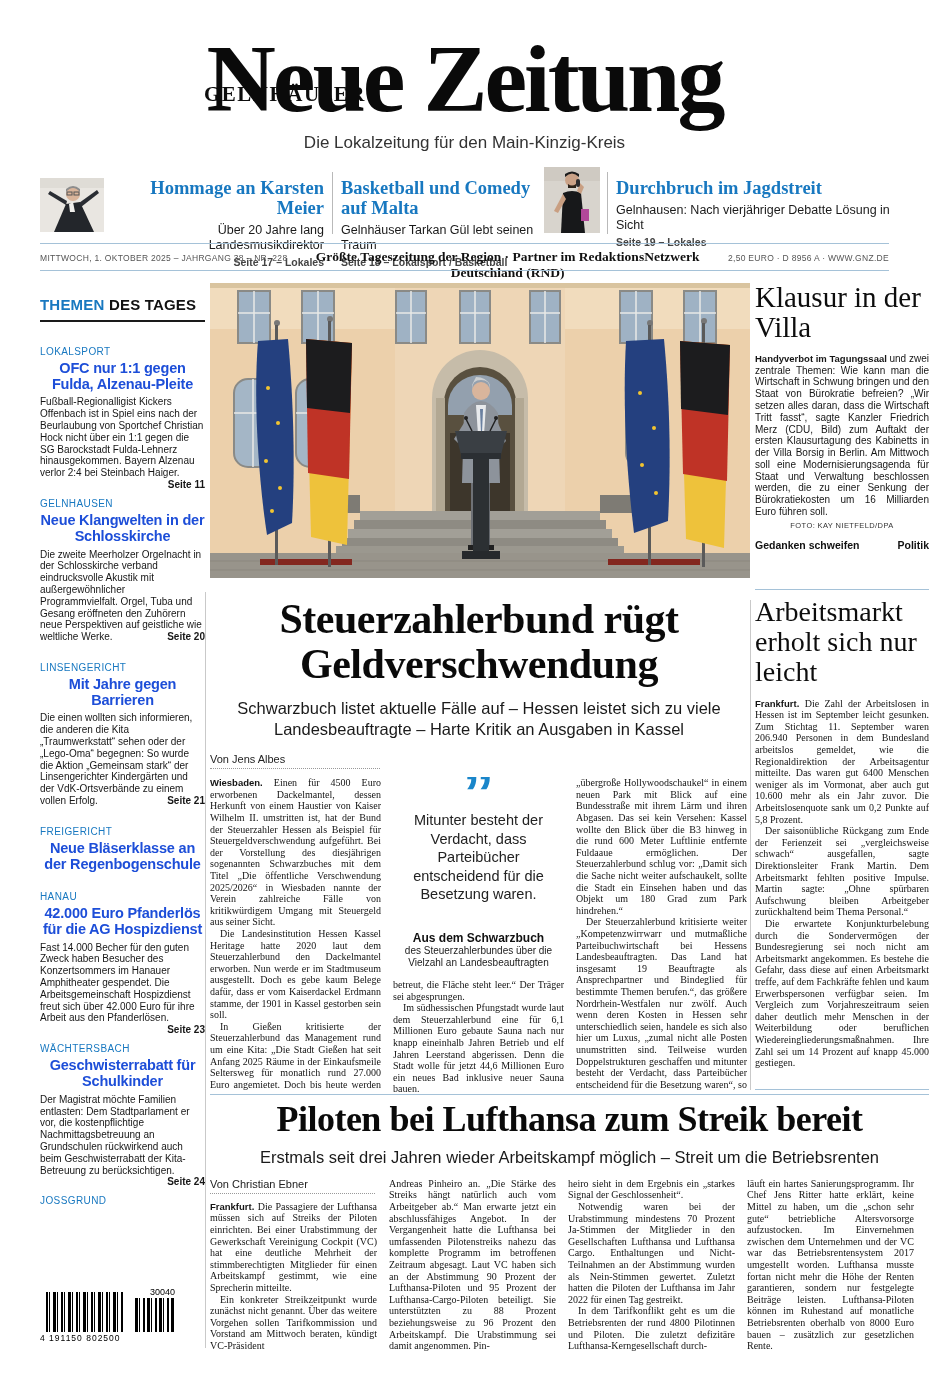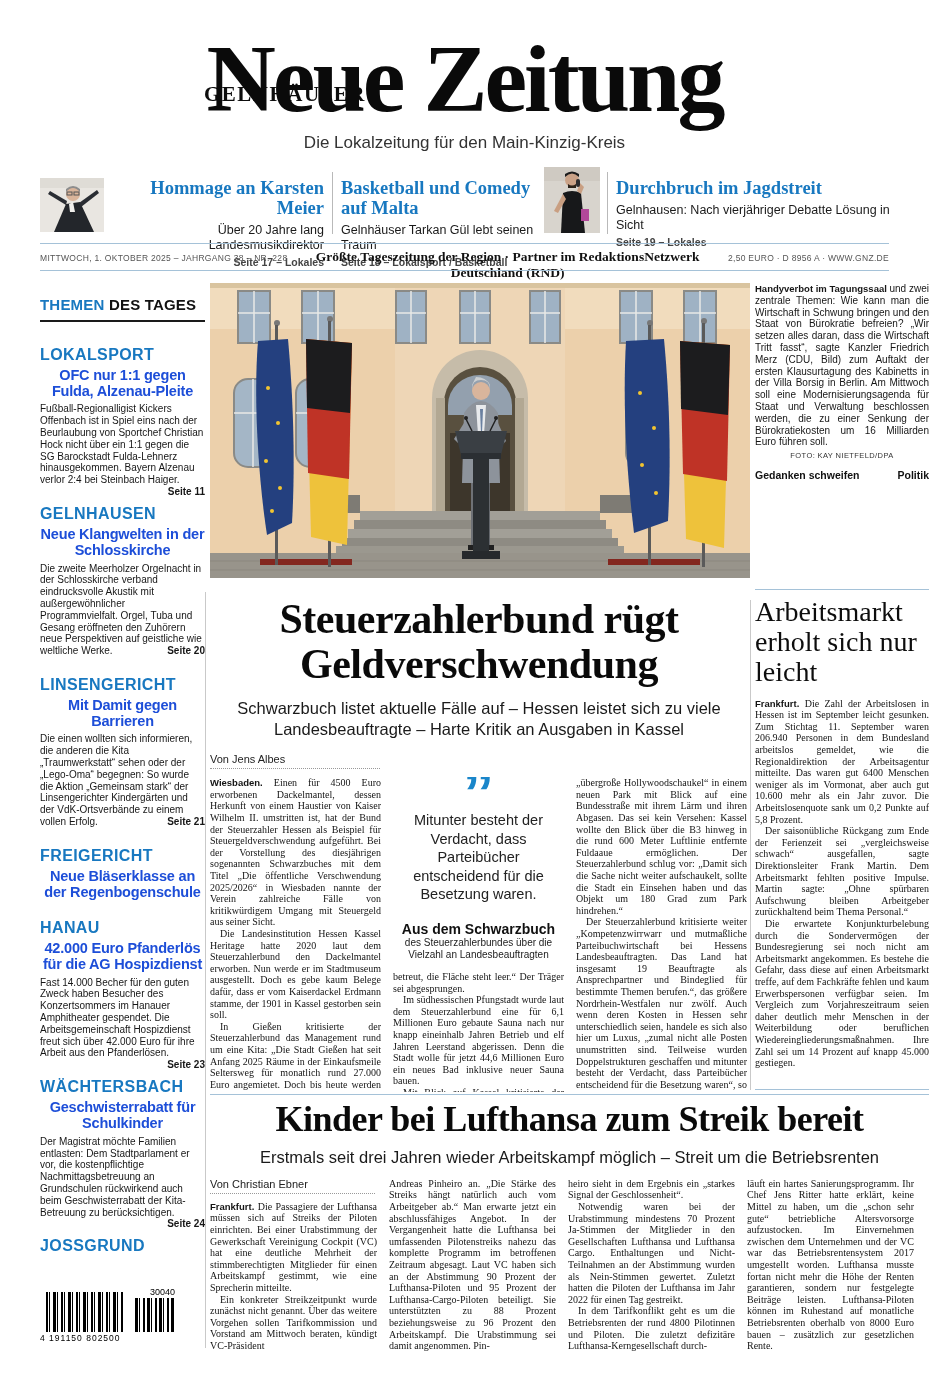--- a/index.html
+++ b/index.html
@@ -28,21 +28,21 @@
   .dl-small{font-size:8.5px;color:#555;letter-spacing:.3px;}
   .dl-center{flex:1;text-align:center;font-family:"Liberation Serif",serif;
              font-weight:bold;font-size:13.5px;color:#111;}
 
   
   .sidebar{position:absolute;left:40px;top:296px;width:165px;height:998px;overflow:hidden;}
   .sb-head{font-size:15px;font-weight:bold;letter-spacing:.2px;border-bottom:2px solid #1a1a1a;
            padding-bottom:7px;margin-bottom:24px;}
   .sb-head .acc{color:#1878c0;}
   .sb-item{margin-bottom:19px;}
-  .sb-kicker{color:#1878c0;font-weight:bold;font-size:16px;letter-spacing:.4px;margin-bottom:3px;}
+  .sb-kicker{color:#1878c0;font-weight:normal;font-size:10px;letter-spacing:.4px;margin-bottom:3px;}
   .sb-headline{font-weight:bold;font-size:14.5px;line-height:1.12;letter-spacing:-.2px;margin-bottom:4px;color:#1d4ed8;text-align:center;}
   .sb-text{font-size:10px;line-height:1.18;color:#161616;}
   .sb-page{font-weight:bold;float:right;}
   .barcode-wrap{position:absolute;left:40px;top:1286px;width:165px;height:62px;}
   .bc-left{position:absolute;left:6px;top:6px;width:78px;height:40px;
     background:repeating-linear-gradient(90deg,#000 0 2px,#fff 2px 3px,#000 3px 4px,#fff 4px 7px,#000 7px 10px,#fff 10px 11px,#000 11px 12px,#fff 12px 15px);}
   .bc-left-digits{position:absolute;left:0px;top:47px;width:92px;font-size:8.5px;letter-spacing:1px;color:#000;}
   .bc-right{position:absolute;left:95px;top:12px;width:40px;height:34px;
     background:repeating-linear-gradient(90deg,#000 0 3px,#fff 3px 4px,#000 4px 5px,#fff 5px 8px,#000 8px 10px,#fff 10px 12px);}
   .bc-right-num{position:absolute;left:95px;top:1px;width:40px;text-align:right;font-size:9px;color:#000;}
@@ -68,21 +68,21 @@
   .ma-head{font-family:"Liberation Serif",serif;font-weight:bold;font-size:42px;line-height:1.06;
            letter-spacing:-.5px;text-align:center;color:#0a0a0a;}
   .ma-sub{font-size:16.5px;line-height:1.25;text-align:center;margin:12px auto 0;max-width:505px;color:#1a1a1a;}
   .byline{font-size:11px;color:#222;width:170px;border-bottom:1px dotted #999;padding-bottom:3px;margin:14px 0 8px;}
   .ma-cols{display:flex;gap:12px;height:315px;overflow:hidden;margin-top:2px;}
   .ma-col{width:171px;overflow:hidden;}
   .pull-quote{text-align:center;padding:0 4px 10px;}
   .pq-icon{font-family:"Liberation Sans",sans-serif;font-weight:bold;font-size:64px;line-height:.55;
            color:#1a86ca;display:block;height:34px;}
   .pq-text{font-size:14.5px;line-height:1.28;color:#222;}
-  .pq-src{font-size:14px;font-weight:bold;margin-top:17px;color:#111;text-align:center;}
+  .pq-src{font-size:12px;font-weight:bold;margin-top:27px;color:#111;text-align:center;}
   .pq-src-sub{font-size:10px;color:#222;line-height:1.2;}
 
   .vrule{position:absolute;width:1px;background:#c9c9c9;}
   .hrule-mid{position:absolute;left:210px;top:1094px;width:719px;height:1px;background:#a5c2d8;}
 
   
   .strike{position:absolute;left:210px;top:1101px;width:719px;}
   .st-head{font-family:"Liberation Serif",serif;font-weight:bold;font-size:36px;letter-spacing:-.5px;
            text-align:center;color:#0a0a0a;line-height:1.05;}
   .st-sub{font-size:16.5px;text-align:center;margin-top:9px;color:#1a1a1a;}
@@ -161,21 +161,21 @@
       <div class="sb-headline">OFC nur 1:1 gegen Fulda, Alzenau-Pleite</div>
       <div class="sb-text"><span>Fußball-Regionalligist Kickers Offenbach ist in Spiel eins nach der Beurlaubung von Sportchef Christian Hock nicht über ein 1:1 gegen die SG Barockstadt Fulda-Lehnerz hinausgekommen. Bayern Alzenau verlor 2:4 bei Steinbach Haiger.</span> <span class="sb-page">Seite 11</span></div>
     </div>
     <div class="sb-item">
       <div class="sb-kicker">GELNHAUSEN</div>
       <div class="sb-headline">Neue Klangwelten in der Schlosskirche</div>
       <div class="sb-text"><span>Die zweite Meerholzer Orgelnacht in der Schlosskirche verband eindrucksvolle Akustik mit außergewöhnlicher Programmvielfalt. Orgel, Tuba und Gesang eröffneten den Zuhörern neue Perspektiven auf geistliche wie weltliche Werke.</span> <span class="sb-page">Seite 20</span></div>
     </div>
     <div class="sb-item">
       <div class="sb-kicker">LINSENGERICHT</div>
-      <div class="sb-headline">Mit Damit gegen Barrieren</div>
+      <div class="sb-headline">Mit Jahre gegen Barrieren</div>
       <div class="sb-text"><span>Die einen wollten sich informieren, die anderen die Kita „Traumwerkstatt“ sehen oder der „Lego-Oma“ begegnen: So wurde die Aktion „Gemeinsam stark“ der Linsengerichter Kindergärten und der VdK-Ortsverbände zu einem vollen Erfolg.</span> <span class="sb-page">Seite 21</span></div>
     </div>
     <div class="sb-item">
       <div class="sb-kicker">FREIGERICHT</div>
       <div class="sb-headline">Neue Bläserklasse an der Regenbogenschule</div>
     </div>
     <div class="sb-item">
       <div class="sb-kicker">HANAU</div>
       <div class="sb-headline">42.000 Euro Pfanderlös für die AG Hospizdienst</div>
       <div class="sb-text"><span>Fast 14.000 Becher für den guten Zweck haben Besucher des Konzertsommers im Hanauer Amphitheater gespendet. Die Arbeitsgemeinschaft Hospizdienst freut sich über 42.000 Euro für ihre Arbeit aus den Pfanderlösen.</span> <span class="sb-page">Seite 23</span></div>
@@ -300,20 +300,21 @@
       <rect x="251" y="170" width="40" height="6" fill="#2b2f33"></rect>
       <rect x="263" y="176" width="16" height="92" fill="#2c3033"></rect>
       <rect x="252" y="268" width="38" height="8" fill="#26292c"></rect>
       <path d="M262,148 L256,136 M280,148 L286,136" stroke="#222" stroke-width="1.5"></path>
       <circle cx="256" cy="135" r="2" fill="#222"></circle>
         <circle cx="286" cy="135" r="2" fill="#222"></circle>
     </svg>
   </div>
 
   <div class="photo-story">
+    <div class="ps-head">Klausur in der Villa</div>
     <div class="ps-caption">
       <span class="lead">Handyverbot im Tagungssaal </span><span>und zwei zentrale Themen: Wie kann man die Wirtschaft in Schwung bringen und den Staat von Bürokratie befreien? „Wir setzen alles daran, dass die Wirtschaft Tritt fasst“, sagte Kanzler Friedrich Merz (CDU, Bild) zum Auftakt der ersten Klausurtagung des Kabinetts in der Villa Borsig in Berlin. Am Mittwoch soll eine Modernisierungsagenda für Staat und Verwaltung beschlossen werden, die zu einer Senkung der Bürokratiekosten um 16 Milliarden Euro führen soll.</span>
     </div>
     <div class="ps-credit">FOTO: KAY NIETFELD/DPA</div>
     <div class="ps-ref">
       <span>Gedanken schweifen</span>
       <span>Politik</span>
     </div>
   </div>
   <div class="rule" style="left:755px;top:589px;width:174px;"></div>
@@ -350,21 +351,21 @@
       <div class="ma-col">
         <p class="body-p">„übergroße Hollywoodschaukel“ in einem neuen Park mit Blick auf eine Bundesstraße mit ihrem Lärm und ihren Abgasen. Das sei kein Versehen: Kassel wollte den Blick über die B3 hinweg in die rund 600 Meter Luftlinie entfernte Fuldaaue ermöglichen. Der Steuerzahlerbund schlug vor: „Damit sich die Sache nicht weiter aufschaukelt, sollte die Stadt ein Einsehen haben und das Objekt um 180 Grad zum Park hindrehen.“</p>
         <p class="body-p">Der Steuerzahlerbund kritisierte weiter „Kompetenzwirrwarr und mutmaßliche Parteibuchwirtschaft bei Hessens Landesbeauftragten. Das Land hat insgesamt 19 Beauftragte als Ansprechpartner und Bindeglied für bestimmte Themen berufen.“, das größere Nordrhein-Westfalen nur zwölf. Auch wenn deren Kosten in Hessen sehr unterschiedlich seien, handele es sich also hier um Luxus, „zumal nicht alle Posten unumstritten sind. Teilweise wurden Doppelstrukturen geschaffen und mitunter besteht der Verdacht, dass Parteibücher entscheidend für die Besetzung waren“, so der Steuerzahlerbund. So entstehe kaum der Eindruck von Entbürokratisierung.</p>
       </div>
     </div>
   </div>
 
   <div class="hrule-mid"></div>
 
   <div class="strike">
-    <div class="st-head">Kinder bei Lufthansa zum Streik bereit</div>
+    <div class="st-head">Piloten bei Lufthansa zum Streik bereit</div>
     <div class="st-sub">Erstmals seit drei Jahren wieder Arbeitskampf möglich – Streit um die Betriebsrenten</div>
     <div class="st-cols">
       <div class="st-col">
         <div class="byline">Von Christian Ebner</div>
         <p class="body-p"><span class="lead">Frankfurt. </span><span>Die Passagiere der Lufthansa müssen sich auf Streiks der Piloten einrichten. Bei einer Urabstimmung der Gewerkschaft Vereinigung Cockpit (VC) hat eine deutliche Mehrheit der stimmberechtigten Mitglieder für einen Arbeitskampf gestimmt, wie eine Sprecherin mitteilte.</span></p>
         <p class="body-p">Ein konkreter Streikzeitpunkt wurde zunächst nicht genannt. Über das weitere Vorgehen sollen Tarifkommission und Vorstand am Mittwoch beraten, kündigt VC-Präsident</p>
       </div>
       <div class="st-col">
         <p class="body-p">Andreas Pinheiro an. „Die Stärke des Streiks hängt natürlich auch vom Arbeitgeber ab.“ Man erwarte jetzt ein abschlussfähiges Angebot. In der Vergangenheit hatte die Lufthansa bei umfassenden Pilotenstreiks nahezu das komplette Programm im betroffenen Zeitraum abgesagt. Laut VC haben sich an der Abstimmung 90 Prozent der Lufthansa-Piloten und 95 Prozent der Lufthansa-Cargo-Piloten beteiligt. Sie unterstützten zu 88 Prozent beziehungsweise zu 96 Prozent den Arbeitskampf. Die Urabstimmung sei damit angenommen. Pin-</p>
       </div>

